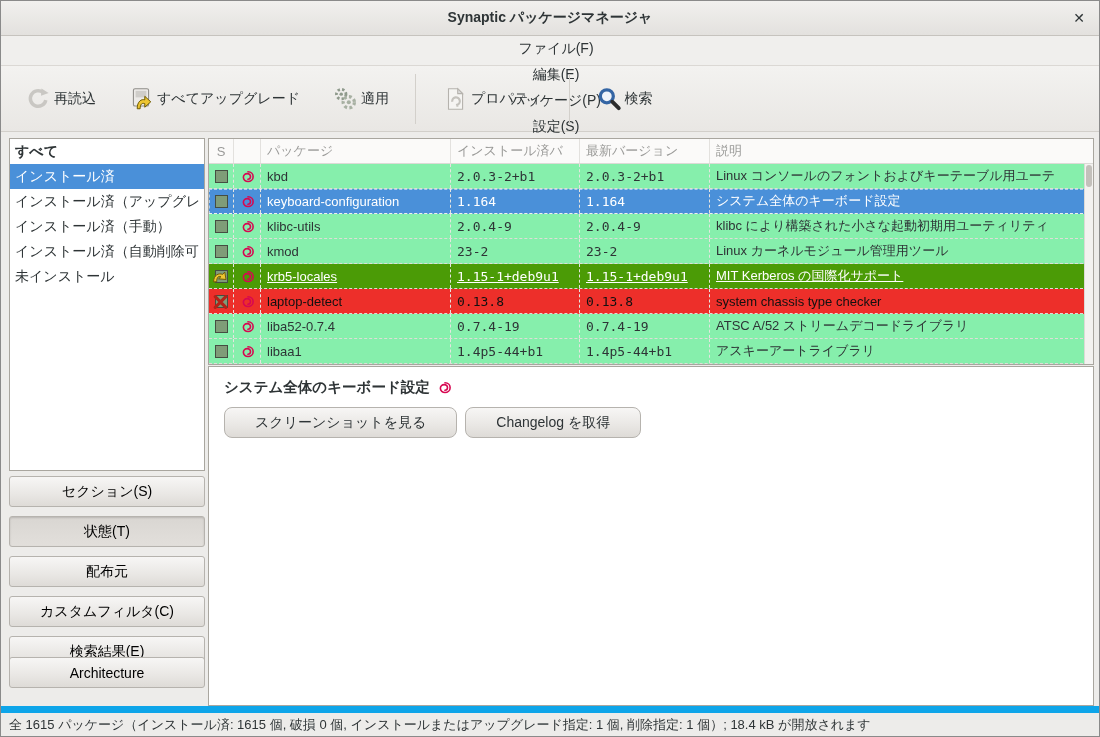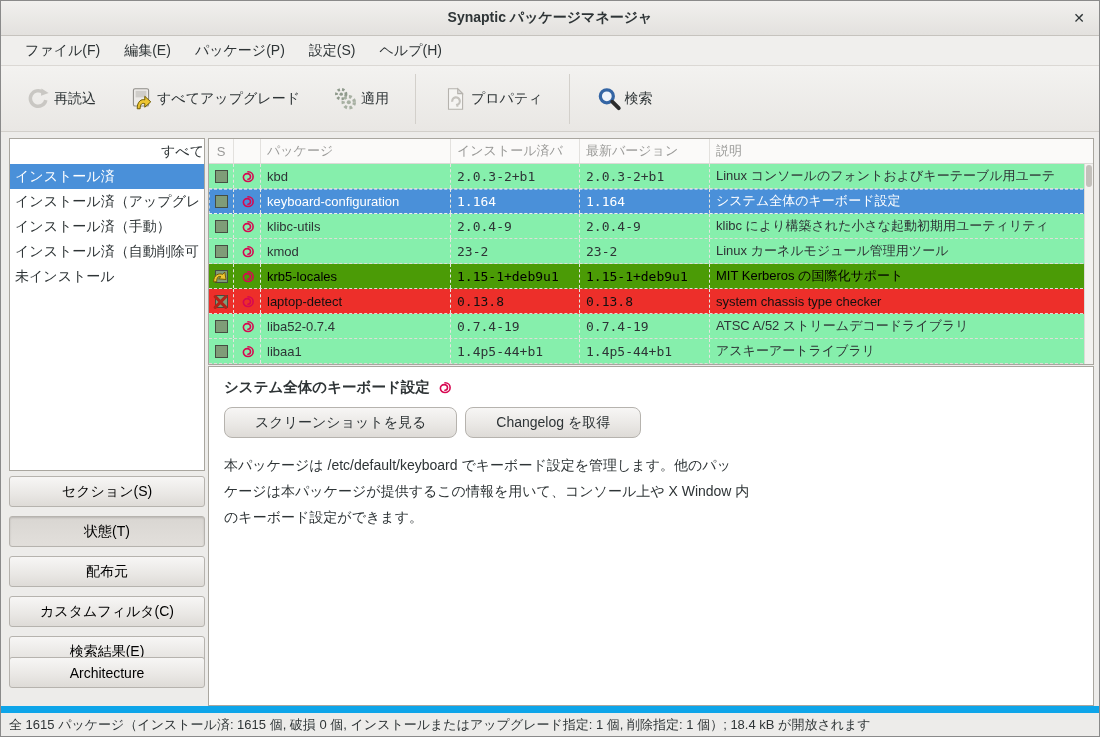--- a/index.html
+++ b/index.html
@@ -7,36 +7,36 @@
   body { font-family:"Liberation Sans", sans-serif; color:#2e3436; }
 
   .window { position:relative; width:1100px; height:737px; background:#edecea; border:1px solid #8a8a8a; }
 
   
   .titlebar { position:relative; height:35px; background:linear-gradient(#f1f0ee,#e3e1de); border-bottom:1px solid #c6c3be; display:flex; align-items:center; justify-content:center; }
   .titlebar .title { font-weight:bold; font-size:14px; }
   .close-btn { position:absolute; right:14px; top:9px; font-size:14px; line-height:16px; color:#2e3436; cursor:pointer; }
 
   
-  .menubar { height:30px; display:flex; align-items:center; padding-left:12px; background:#f0efed; border-bottom:1px solid #dbd8d4; }
+  .menubar { height:30px; display:flex; align-items:center; padding-left:12px; background:#f0efed; border-bottom:1px solid #dbd8d4;flex-direction:column; }
   .menu-item { font-size:14px; padding:4px 12px; cursor:default; }
 
   
   .toolbar { height:66px; display:flex; align-items:center; padding-left:8px; background:linear-gradient(#f3f2f0,#e9e7e4); border-bottom:1px solid #d2cfca; }
   .tool-btn { display:flex; flex-direction:row; align-items:center; gap:3px; padding:5px 16px; }
   .tool-btn .tico { height:26px; display:flex; align-items:flex-end; }
   .tool-btn .tlabel { font-size:14px; }
   .tool-sep { width:1px; height:50px; background:#d3d0cb; margin:0 10px; }
 
   
   .main { position:absolute; top:132px; left:0; right:0; bottom:30px; }
 
   .filter-list { position:absolute; left:8px; top:5px; width:196px; height:333px; background:#fff; border:1px solid #a9a69f; overflow:hidden; }
   .filter-item { height:25px; line-height:25px; padding-left:5px; font-size:14px; white-space:nowrap; overflow:hidden; }
-  .filter-item.header { font-weight:normal;text-align:right; }
+  .filter-item.header { font-weight:bold; }
   .filter-item.selected { background:var(--selection); color:#fff; }
 
   .side-btn { position:absolute; left:8px; width:196px; height:31px; border:1px solid #b6b3ae; border-radius:3px;
               background:linear-gradient(#f7f6f5,#e9e7e4 60%,#dedbd7); font-size:14px;
               display:flex; align-items:center; justify-content:center; cursor:pointer; }
   .side-btn.active { background:linear-gradient(#d9d6d2,#e2dfdb); box-shadow:inset 0 1px 2px rgba(0,0,0,.15); }
 
   
   .table-pane { position:absolute; left:207px; top:5px; width:886px; height:227px; background:#fff; border:1px solid #a9a69f; overflow:hidden; }
   .tbl-header { display:flex; height:25px; background:#fbfaf9; border-bottom:1px solid #dcdad6; color:#9a9a98; font-size:13px; }
@@ -45,21 +45,21 @@
   .cell { height:100%; display:flex; align-items:center; padding-left:6px; overflow:hidden; white-space:nowrap; border-right:1px dashed #e6e4e0; }
   .c-s   { width:25px; justify-content:center; padding-left:0; }
   .c-ico { width:27px; justify-content:center; padding-left:0; }
   .c-name{ width:190px; }
   .c-v1  { width:129px; }
   .c-v2  { width:130px; }
   .c-desc{ flex:1; border-right:none; }
   .mono  { font-family:"DejaVu Sans Mono", monospace; font-size:13px; }
 
   .row.selected { background:var(--selection); color:#fff; outline:1px dashed rgba(255,255,255,.55); outline-offset:-1px; }
-  .row.upgrade  { background:var(--row-upgrade); color:#000000; }
+  .row.upgrade  { background:var(--row-upgrade); color:#ffffff;text-decoration:underline; }
   .row.remove   { background:var(--row-remove); color:#111; }
 
   .vscroll { position:absolute; right:0; top:25px; bottom:0; width:9px; background:#f3f2f0; border-left:1px solid #dcdad6; }
   .vscroll .thumb { position:absolute; top:1px; left:1px; right:1px; height:22px; background:#c3c0bb; border-radius:3px; }
 
   
   .sq-wrap { position:relative; width:15px; height:15px; }
   .sq { position:absolute; left:1px; top:1px; width:13px; height:13px; background:#7f9c78; border:1px solid #454d42; }
   .sq-overlay { position:absolute; left:-2px; top:-1px; width:17px; height:17px; }
 
@@ -330,25 +330,20 @@
         <span>
             <svg width="15" height="15" viewBox="0 0 16 16">
               <path d="M8.5 3 C12 3 14 5.4 14 8.2 C14 11.4 11.3 13.4 8.6 13.4 C5.8 13.4 3.6 11.5 3.6 8.9 C3.6 6.4 5.6 4.9 7.7 4.9 C9.7 4.9 11.2 6.3 11.2 8.1 C11.2 9.8 9.9 11 8.4 11" fill="none" stroke="var(--debian-swirl)" stroke-width="1.7" stroke-linecap="round"></path>
             </svg>
           </span>
       </div>
       <div class="details-btn-row">
         <button class="gtk-btn">スクリーンショットを見る</button>
         <button class="gtk-btn">Changelog を取得</button>
       </div>
-      <div class="details-desc">
-        <div>本パッケージは /etc/default/keyboard でキーボード設定を管理します。他のパッ</div>
-        <div>ケージは本パッケージが提供するこの情報を用いて、コンソール上や X Window 内</div>
-        <div>のキーボード設定ができます。</div>
-      </div>
     </div>
 
   </div>
 
   <div class="statusbar">
     <span>全 1615 パッケージ（インストール済: 1615 個, 破損 0 個, インストールまたはアップグレード指定: 1 個, 削除指定: 1 個）; 18.4 kB が開放されます</span>
   </div>
 
 </div>
 

